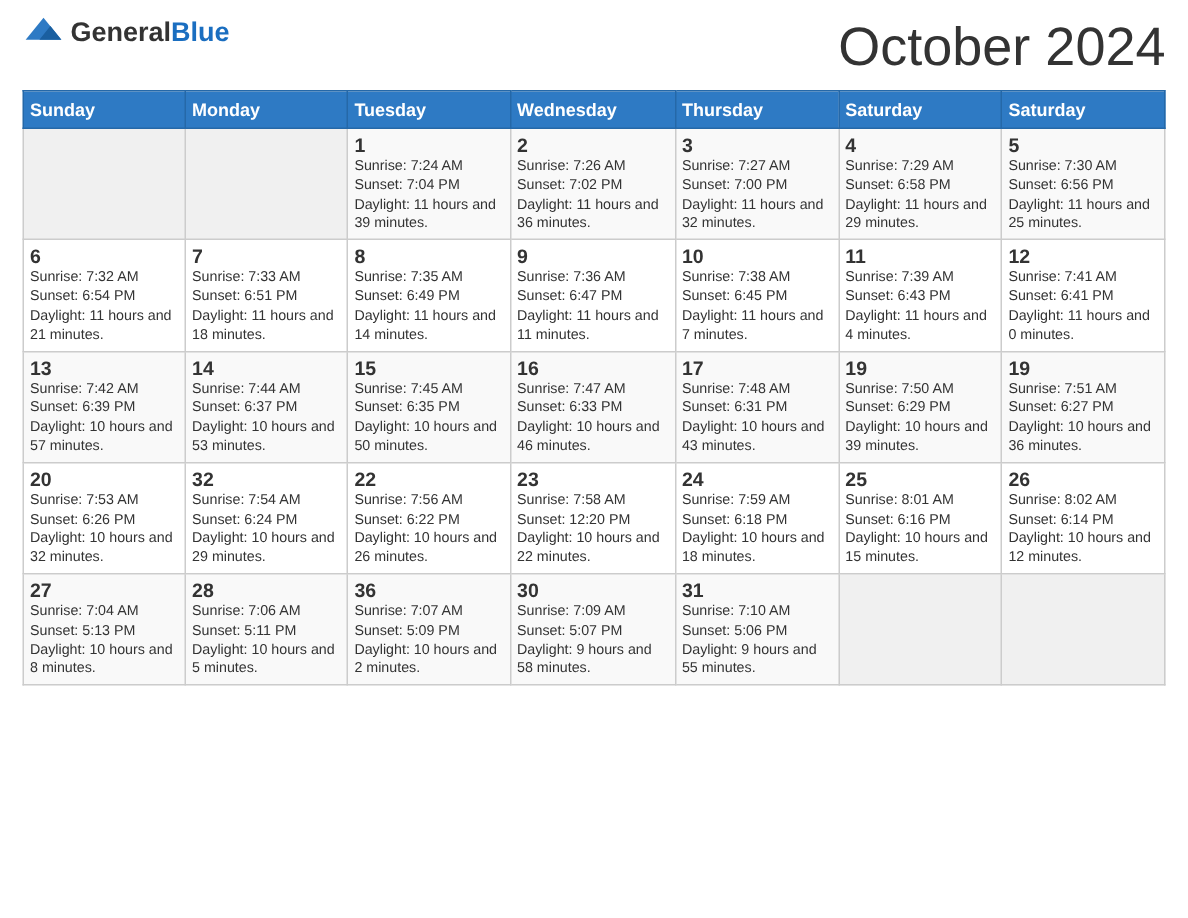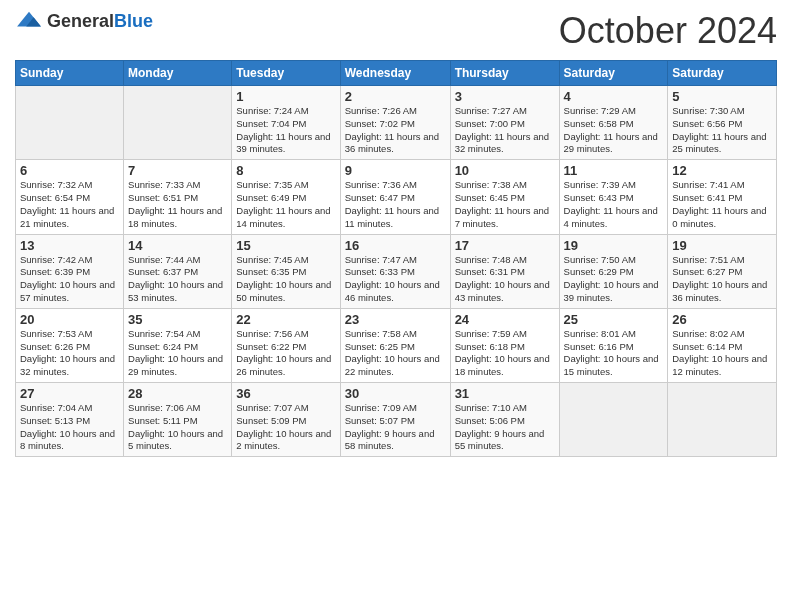--- a/index.html
+++ b/index.html
@@ -224,35 +224,35 @@
         </td>
       </tr>
       <tr>
         <td>
           <span class="day-number">20</span>
           <div class="day-info">Sunrise: 7:53 AM
 Sunset: 6:26 PM
 Daylight: 10 hours and 32 minutes.</div>
         </td>
         <td>
-          <span class="day-number">35</span>
+          <span class="day-number">32</span>
           <div class="day-info">Sunrise: 7:54 AM
 Sunset: 6:24 PM
 Daylight: 10 hours and 29 minutes.</div>
         </td>
         <td>
           <span class="day-number">22</span>
           <div class="day-info">Sunrise: 7:56 AM
 Sunset: 6:22 PM
 Daylight: 10 hours and 26 minutes.</div>
         </td>
         <td>
           <span class="day-number">23</span>
           <div class="day-info">Sunrise: 7:58 AM
-Sunset: 6:25 PM
+Sunset: 12:20 PM
 Daylight: 10 hours and 22 minutes.</div>
         </td>
         <td>
           <span class="day-number">24</span>
           <div class="day-info">Sunrise: 7:59 AM
 Sunset: 6:18 PM
 Daylight: 10 hours and 18 minutes.</div>
         </td>
         <td>
           <span class="day-number">25</span>

